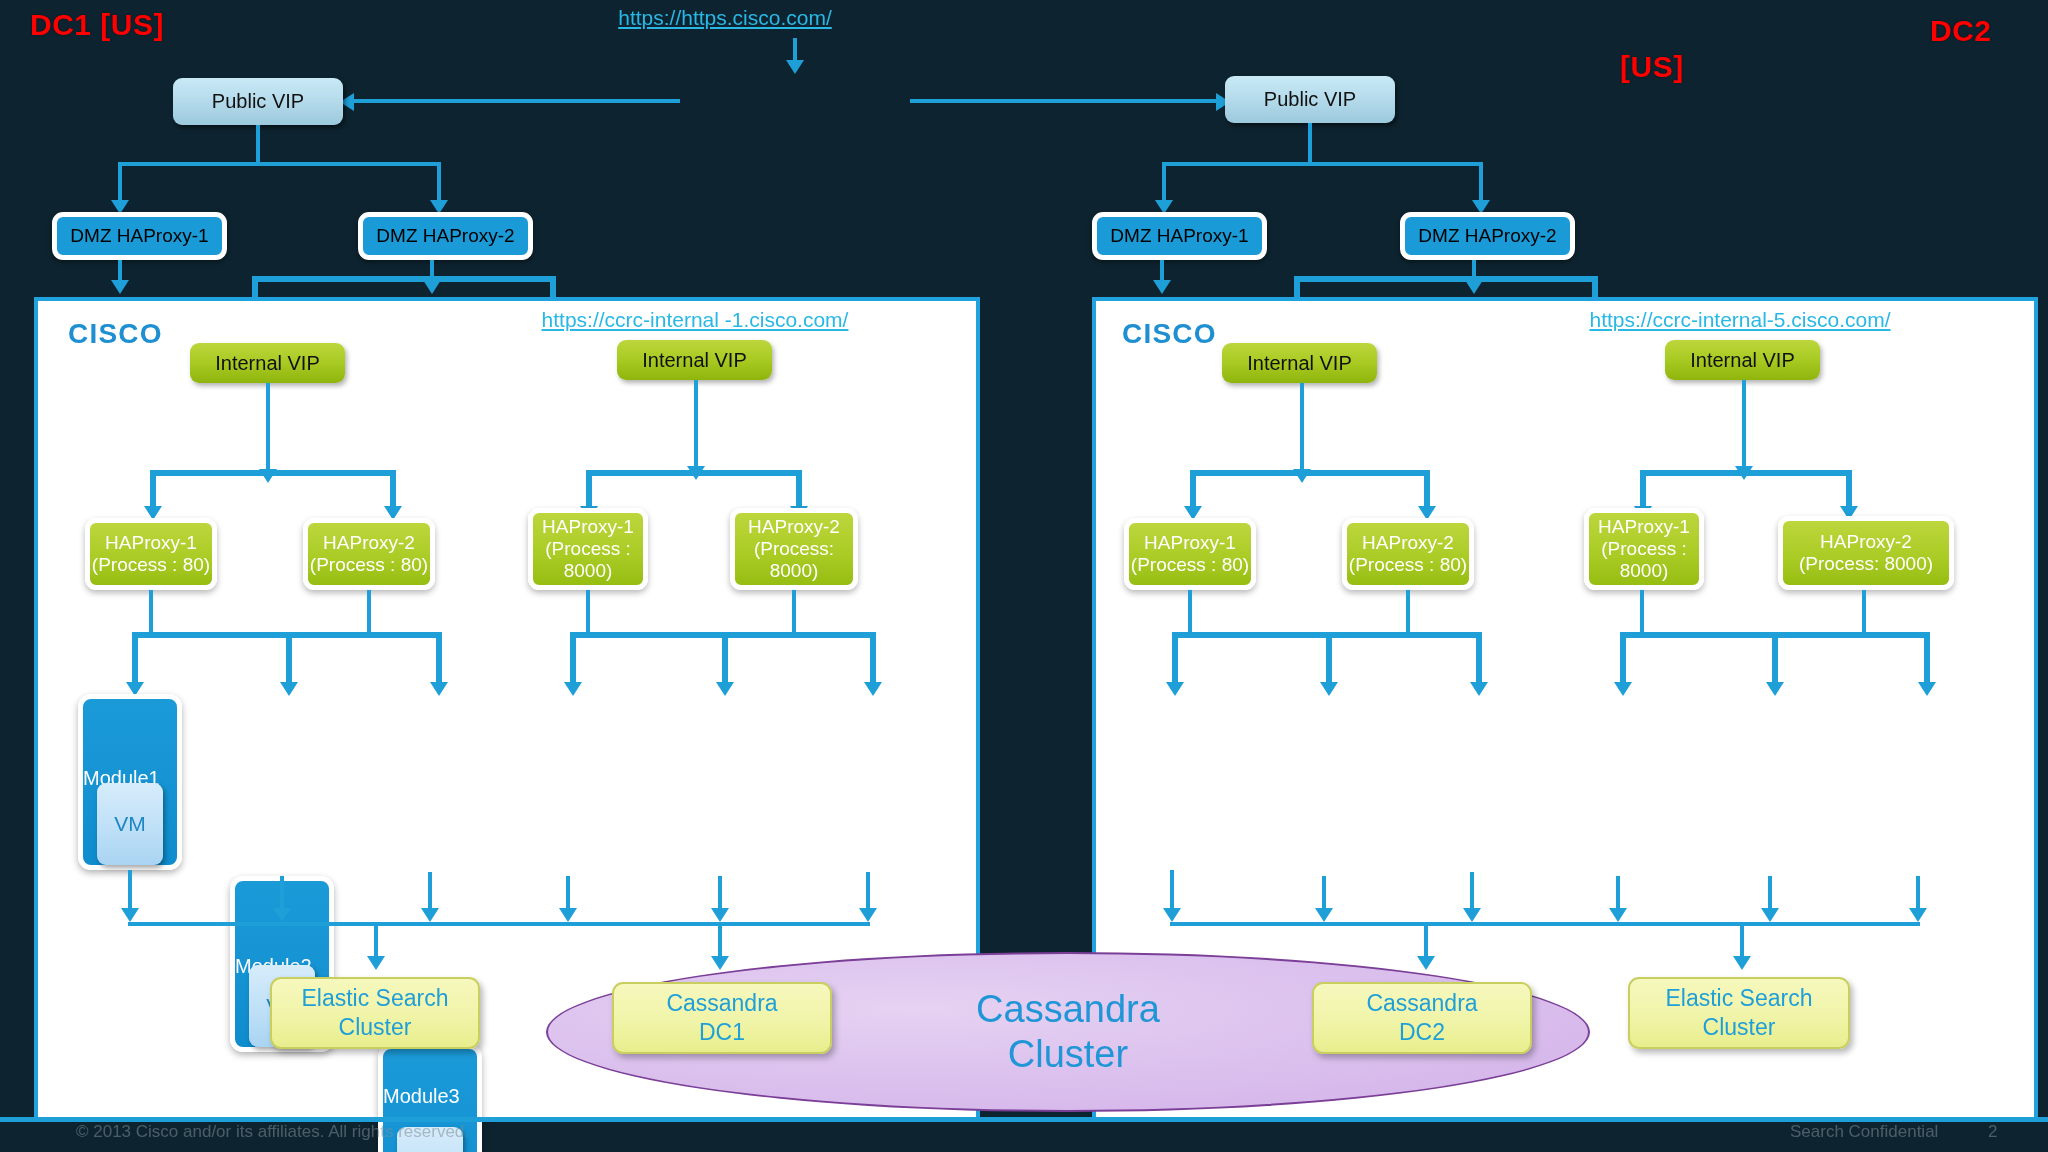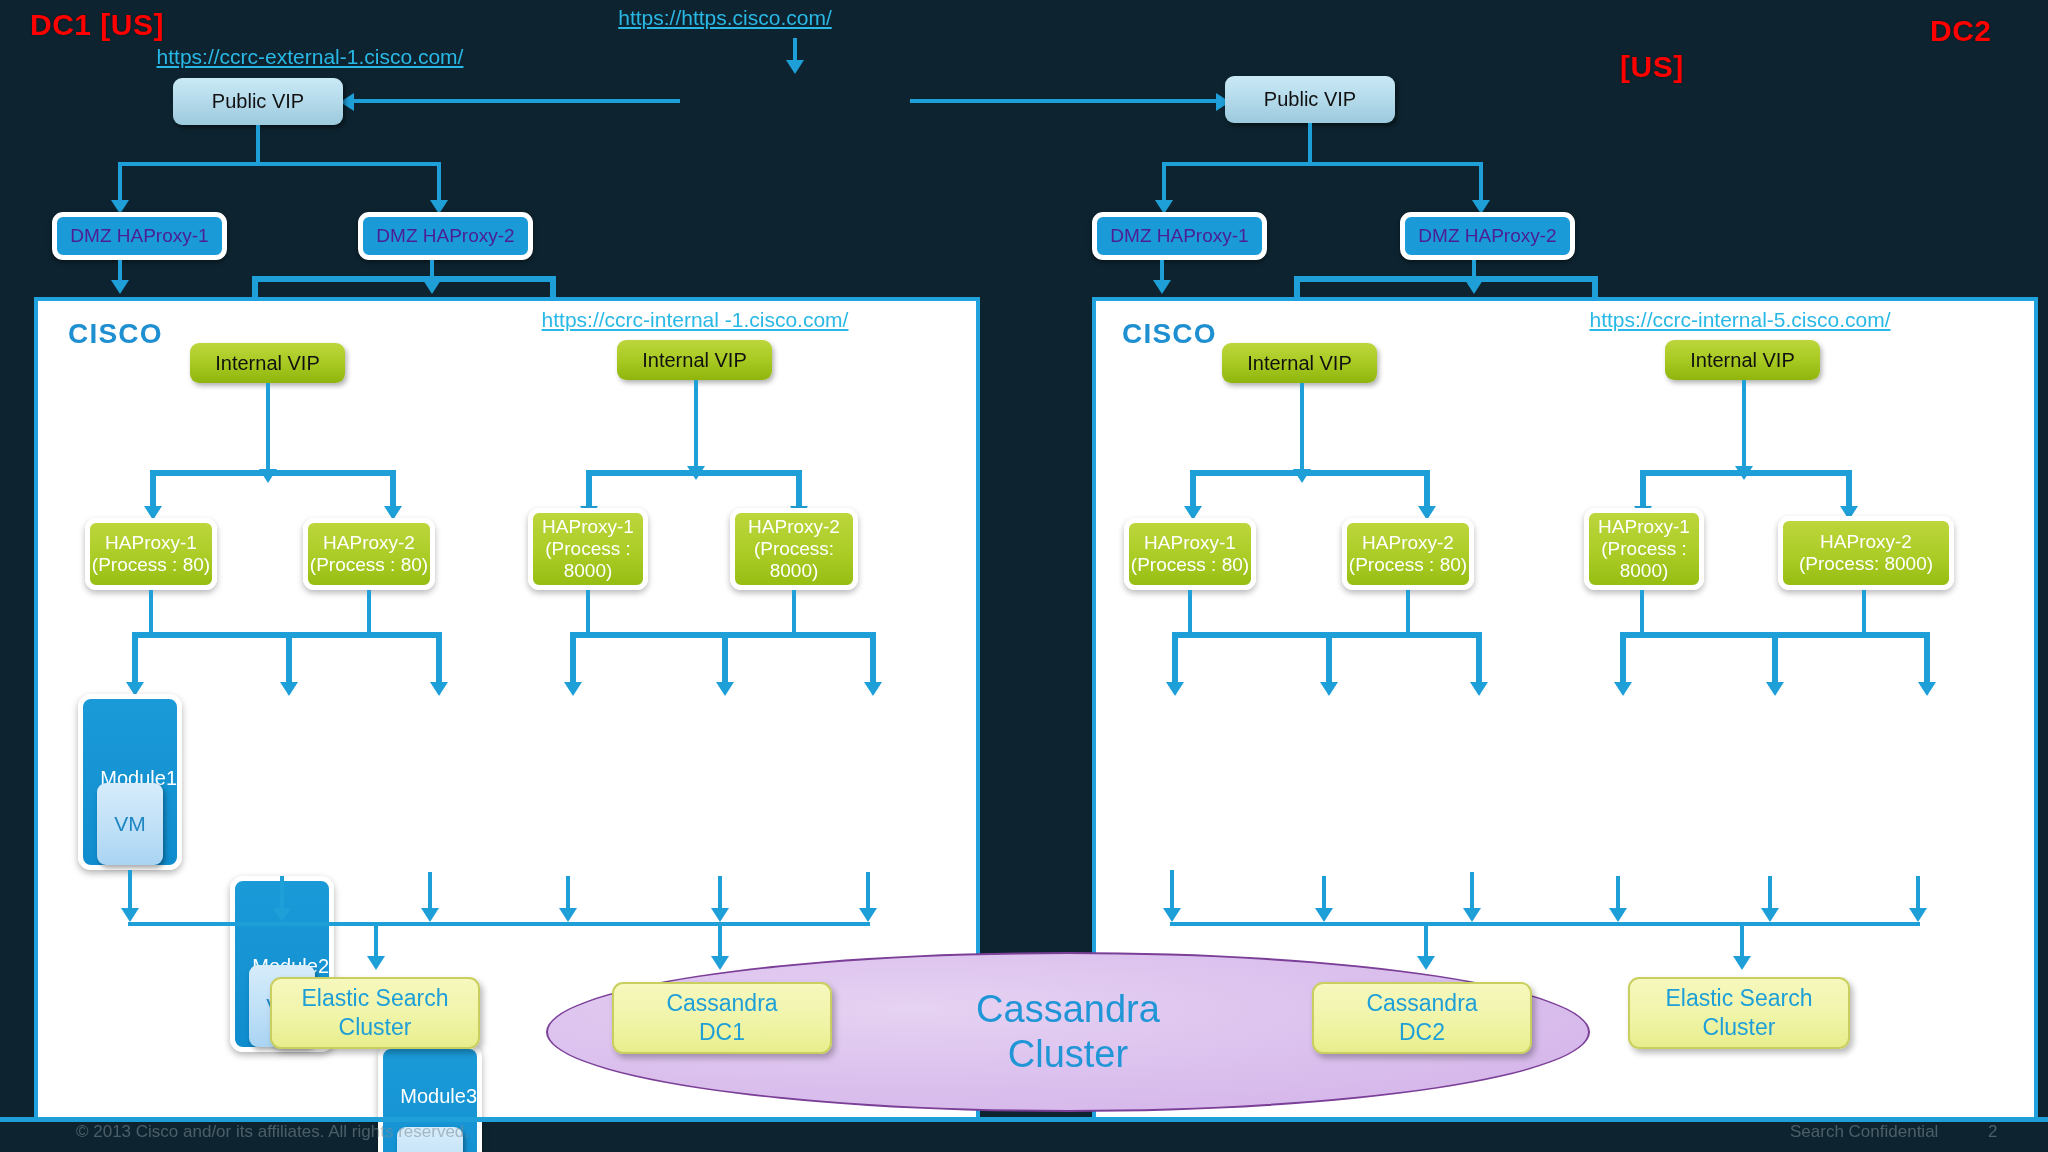--- a/index.html
+++ b/index.html
@@ -43,21 +43,21 @@
     display:flex;align-items:center;justify-content:center;
     color:#111;font-size:20px;
   }
 
   
   .dmz{
     width:175px;height:48px;border-radius:11px;
     background:#1a9bd7;border:5px solid #ffffff;
     box-shadow:0 2px 5px rgba(0,0,0,.45);
     display:flex;align-items:center;justify-content:center;
-    color:#4c1d95;font-size:19px;white-space:nowrap;
+    color:#000000;font-size:19px;white-space:nowrap;
   }
 
   
   .panel{
     background:#ffffff;border:4px solid #1fa2dd;
   }
   .panel-logo{
     color:#1e8fd1;font-weight:bold;font-size:28px;letter-spacing:1.2px;
   }
 
@@ -82,21 +82,21 @@
 
   
   .module{
     border-radius:13px;
     background:linear-gradient(180deg,#1b9ad8 0%,#1593d3 55%,#0e8ccd 100%);
     border:5px solid #ffffff;
     box-shadow:0 3px 7px rgba(0,0,0,.3);
     position:relative;
   }
   .module-label{
-    position:absolute;left:0;right:0;text-align:right;
+    position:absolute;left:0;right:0;text-align:left;
     color:#ffffff;font-size:20px;white-space:nowrap;
   }
   .vm{
     position:absolute;left:50%;transform:translateX(-50%);
     width:66px;height:82px;border-radius:9px;
     background:linear-gradient(180deg,#d6ecfb 0%,#bfe0f7 55%,#a9d4f2 100%);
     box-shadow:2px 3px 5px rgba(0,0,0,.35);
     display:flex;align-items:center;justify-content:center;
     color:#1f86c4;font-size:21px;
   }
@@ -168,21 +168,20 @@
   <div class="ln vln" style="left:793px;top:38px;height:26px;"></div>
   <div class="arrow-d" style="left:786px;top:60px;"></div>
 
 
   <div class="ln hln" style="left:350px;top:99px;width:330px;"></div>
   <div class="arrow-l" style="left:340px;top:93px;"></div>
 
   <div class="ln hln" style="left:910px;top:99px;width:310px;"></div>
   <div class="arrow-r" style="left:1216px;top:93px;"></div>
 
-  <div class="abs url" style="left:100px;top:45px;width:420px;">https://ccrc-external-1.cisco.com/</div>
 
   <div class="abs pubvip" style="left:173px;top:78px;">
     <span>Public VIP</span>
   </div>
 
   <div class="ln vln" style="left:256px;top:125px;height:39px;"></div>
   <div class="ln hln" style="left:118px;top:162px;width:322px;"></div>
   <div class="ln vln" style="left:118px;top:162px;height:42px;"></div>
   <div class="ln vln" style="left:437px;top:162px;height:42px;"></div>
   <div class="arrow-d" style="left:111px;top:200px;"></div>

